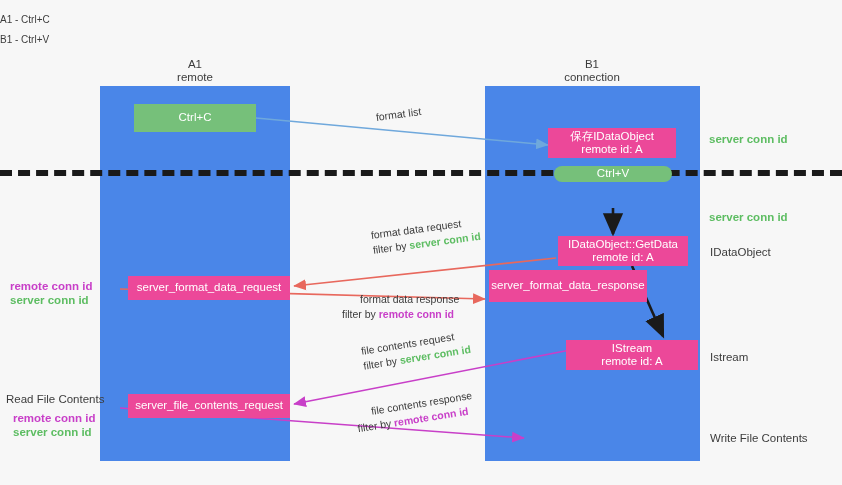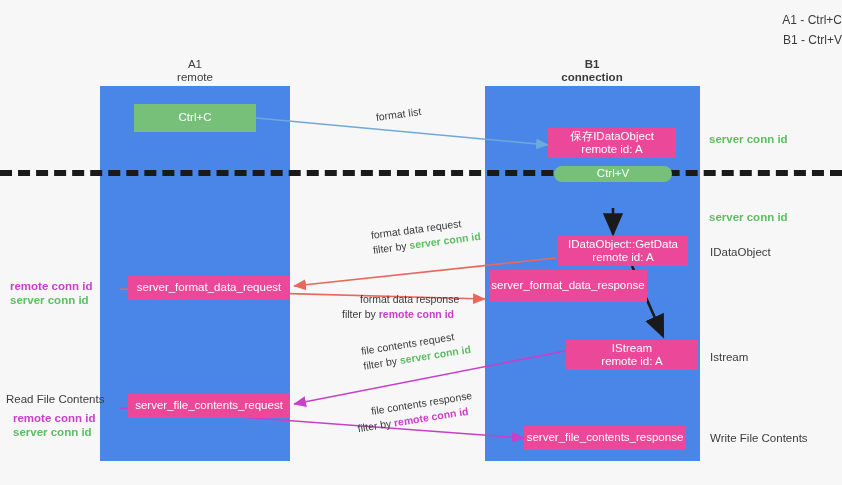--- a/index.html
+++ b/index.html
@@ -8,22 +8,22 @@
     background:#f7f7f7;
     font-family:"Liberation Sans","DejaVu Sans",sans-serif;
     position:relative;overflow:hidden;
     -webkit-font-smoothing:antialiased;
   }
   #stage{position:absolute;inset:0;}
   .abs{position:absolute;}
 
   
   .title{
-    left:0;top:10px;width:842px;text-align:right;
-    font-size:12px;color:#3c3c3c;line-height:20px;
+    left:0;top:10px;width:842px;text-align:left;
+    font-size:10px;color:#3c3c3c;line-height:20px;
   }
 
   
   .lane-head{
     font-size:11.5px;color:#3c3c3c;text-align:center;line-height:13px;
   }
   .lane-head .l2{display:block;}
 
   
   .lane{background:#4a86e8;}
@@ -71,21 +71,21 @@
 
   <div class="abs title">
     <div>A1 - Ctrl+C</div>
     <div>B1 - Ctrl+V</div>
   </div>
 
   <div class="abs lane-head" style="left:140px;top:58px;width:110px;">
     <span class="ln">A1</span>
     <span class="l2">remote</span>
   </div>
-  <div class="abs lane-head" style="left:537px;top:58px;width:110px;font-weight:bold;">
+  <div class="abs lane-head" style="left:537px;top:58px;width:110px;">
     <span class="ln">B1</span>
     <span class="l2">connection</span>
   </div>
 
   <div class="abs lane" style="left:100px;top:86px;width:190px;height:375px;"></div>
   <div class="abs lane" style="left:485px;top:86px;width:215px;height:375px;"></div>
 
   <svg class="overlay">
     <defs>
       <marker id="ah-blue" markerWidth="9" markerHeight="9" refX="7.5" refY="4" orient="auto">
@@ -147,23 +147,20 @@
 
   <div class="abs box orange" style="left:566px;top:340px;width:132px;height:30px;">
     <span class="ln">IStream</span>
     <span class="ln">remote id: A</span>
   </div>
 
   <div class="abs box orange" style="left:128px;top:394px;width:162px;height:24px;">
     <span class="ln">server_file_contents_request</span>
   </div>
 
-  <div class="abs box orange" style="left:524px;top:426px;width:162px;height:24px;">
-    <span class="ln">server_file_contents_response</span>
-  </div>
 
   <div class="abs alab r-neg7" style="left:375px;top:110px;">
     <span class="ln">format list</span>
   </div>
 
   <div class="abs alab r-neg7" style="left:370px;top:228px;">
     <span class="ln">format data request</span>
     <span class="ln">
       <span>filter by </span><span class="g">server conn id</span>
     </span>

